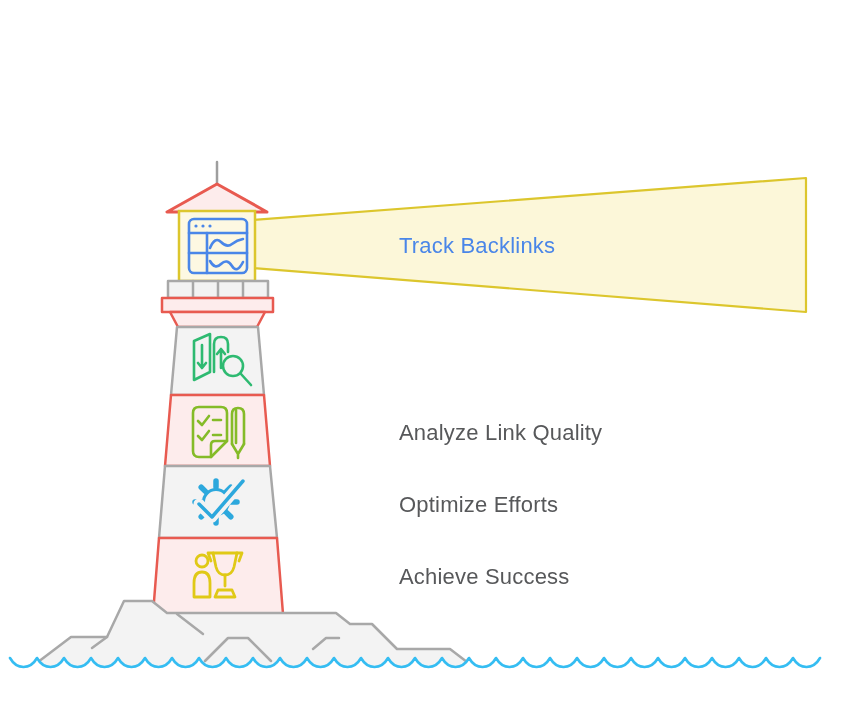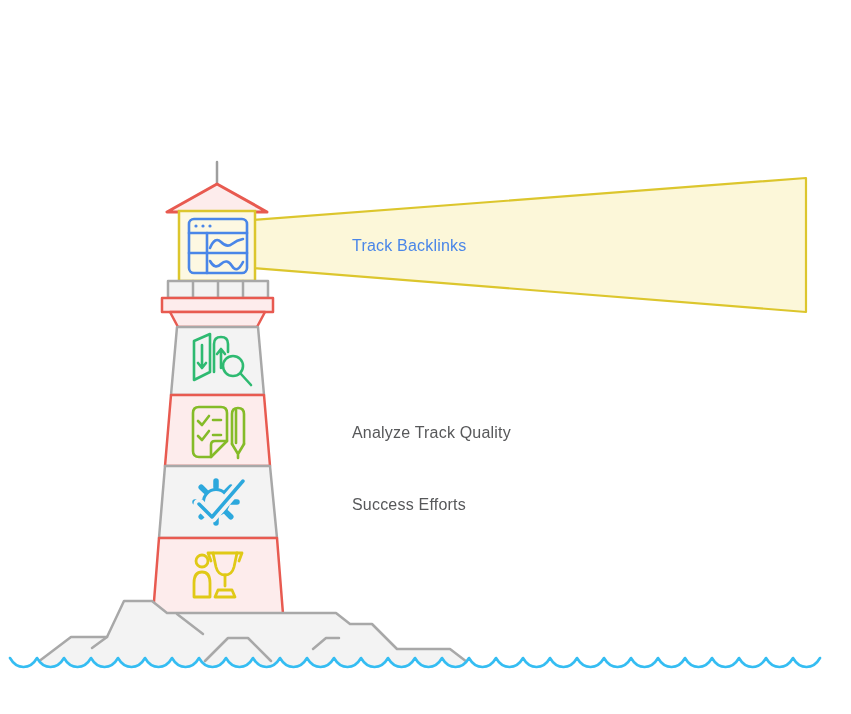--- a/index.html
+++ b/index.html
@@ -28,25 +28,26 @@
   .icon-green{stroke:var(--green-icon);fill:none;stroke-width:2.6;stroke-linecap:round;stroke-linejoin:round;}
   .icon-olive{stroke:var(--olive-icon);fill:none;stroke-width:2.6;stroke-linecap:round;stroke-linejoin:round;}
   .icon-sky{stroke:var(--sky-icon);fill:none;stroke-width:3;stroke-linecap:round;stroke-linejoin:round;}
   .icon-sky-teeth{stroke:var(--sky-icon);fill:none;stroke-width:5.5;stroke-linecap:round;}
   .icon-gold{stroke:var(--gold-icon);fill:none;stroke-width:2.8;stroke-linecap:round;stroke-linejoin:round;}
   .mask-stroke{stroke:var(--gray-fill);fill:none;stroke-width:11;stroke-linecap:round;stroke-linejoin:round;}
   
   .label{
     position:absolute;
     transform:translateY(-50%);
-    font-size:16px;
+    font-size:22px;
     line-height:1;
     color:var(--label-gray);
     white-space:nowrap;
     letter-spacing:.2px;
+    margin-left:47px;
   }
   .label--blue{color:var(--label-blue);}
 </style>
 </head>
 <body>
 
 <div class="canvas">
 
   <svg class="scene" width="851" height="714" viewBox="0 0 851 714">
 
@@ -126,15 +127,16 @@
       <path class="gray-line" d="M 177,614 L 203,634"></path>
       <path class="gray-line" d="M 205,661 L 228,638 L 248,638 L 271,661"></path>
       <path class="gray-line" d="M 313,649 L 326,638 L 339,638"></path>
     </g>
 
     <path class="water-mask" d="M 10 658 c 4 7 8.5 9 13.5 9 c 5 0 9.5 -2 13.5 -9 c 4 7 8.5 9 13.5 9 c 5 0 9.5 -2 13.5 -9 c 4 7 8.5 9 13.5 9 c 5 0 9.5 -2 13.5 -9 c 4 7 8.5 9 13.5 9 c 5 0 9.5 -2 13.5 -9 c 4 7 8.5 9 13.5 9 c 5 0 9.5 -2 13.5 -9 c 4 7 8.5 9 13.5 9 c 5 0 9.5 -2 13.5 -9 c 4 7 8.5 9 13.5 9 c 5 0 9.5 -2 13.5 -9 c 4 7 8.5 9 13.5 9 c 5 0 9.5 -2 13.5 -9 c 4 7 8.5 9 13.5 9 c 5 0 9.5 -2 13.5 -9 c 4 7 8.5 9 13.5 9 c 5 0 9.5 -2 13.5 -9 c 4 7 8.5 9 13.5 9 c 5 0 9.5 -2 13.5 -9 c 4 7 8.5 9 13.5 9 c 5 0 9.5 -2 13.5 -9 c 4 7 8.5 9 13.5 9 c 5 0 9.5 -2 13.5 -9 c 4 7 8.5 9 13.5 9 c 5 0 9.5 -2 13.5 -9 c 4 7 8.5 9 13.5 9 c 5 0 9.5 -2 13.5 -9 c 4 7 8.5 9 13.5 9 c 5 0 9.5 -2 13.5 -9 c 4 7 8.5 9 13.5 9 c 5 0 9.5 -2 13.5 -9 c 4 7 8.5 9 13.5 9 c 5 0 9.5 -2 13.5 -9 c 4 7 8.5 9 13.5 9 c 5 0 9.5 -2 13.5 -9 c 4 7 8.5 9 13.5 9 c 5 0 9.5 -2 13.5 -9 c 4 7 8.5 9 13.5 9 c 5 0 9.5 -2 13.5 -9 c 4 7 8.5 9 13.5 9 c 5 0 9.5 -2 13.5 -9 c 4 7 8.5 9 13.5 9 c 5 0 9.5 -2 13.5 -9 c 4 7 8.5 9 13.5 9 c 5 0 9.5 -2 13.5 -9 c 4 7 8.5 9 13.5 9 c 5 0 9.5 -2 13.5 -9 c 4 7 8.5 9 13.5 9 c 5 0 9.5 -2 13.5 -9 c 4 7 8.5 9 13.5 9 c 5 0 9.5 -2 13.5 -9 c 4 7 8.5 9 13.5 9 c 5 0 9.5 -2 13.5 -9 c 4 7 8.5 9 13.5 9 c 5 0 9.5 -2 13.5 -9 c 4 7 8.5 9 13.5 9 c 5 0 9.5 -2 13.5 -9 L 820 714 L 10 714 Z"></path>
     <path class="wave" d="M 10 658 c 4 7 8.5 9 13.5 9 c 5 0 9.5 -2 13.5 -9 c 4 7 8.5 9 13.5 9 c 5 0 9.5 -2 13.5 -9 c 4 7 8.5 9 13.5 9 c 5 0 9.5 -2 13.5 -9 c 4 7 8.5 9 13.5 9 c 5 0 9.5 -2 13.5 -9 c 4 7 8.5 9 13.5 9 c 5 0 9.5 -2 13.5 -9 c 4 7 8.5 9 13.5 9 c 5 0 9.5 -2 13.5 -9 c 4 7 8.5 9 13.5 9 c 5 0 9.5 -2 13.5 -9 c 4 7 8.5 9 13.5 9 c 5 0 9.5 -2 13.5 -9 c 4 7 8.5 9 13.5 9 c 5 0 9.5 -2 13.5 -9 c 4 7 8.5 9 13.5 9 c 5 0 9.5 -2 13.5 -9 c 4 7 8.5 9 13.5 9 c 5 0 9.5 -2 13.5 -9 c 4 7 8.5 9 13.5 9 c 5 0 9.5 -2 13.5 -9 c 4 7 8.5 9 13.5 9 c 5 0 9.5 -2 13.5 -9 c 4 7 8.5 9 13.5 9 c 5 0 9.5 -2 13.5 -9 c 4 7 8.5 9 13.5 9 c 5 0 9.5 -2 13.5 -9 c 4 7 8.5 9 13.5 9 c 5 0 9.5 -2 13.5 -9 c 4 7 8.5 9 13.5 9 c 5 0 9.5 -2 13.5 -9 c 4 7 8.5 9 13.5 9 c 5 0 9.5 -2 13.5 -9 c 4 7 8.5 9 13.5 9 c 5 0 9.5 -2 13.5 -9 c 4 7 8.5 9 13.5 9 c 5 0 9.5 -2 13.5 -9 c 4 7 8.5 9 13.5 9 c 5 0 9.5 -2 13.5 -9 c 4 7 8.5 9 13.5 9 c 5 0 9.5 -2 13.5 -9 c 4 7 8.5 9 13.5 9 c 5 0 9.5 -2 13.5 -9 c 4 7 8.5 9 13.5 9 c 5 0 9.5 -2 13.5 -9 c 4 7 8.5 9 13.5 9 c 5 0 9.5 -2 13.5 -9 c 4 7 8.5 9 13.5 9 c 5 0 9.5 -2 13.5 -9 c 4 7 8.5 9 13.5 9 c 5 0 9.5 -2 13.5 -9 c 4 7 8.5 9 13.5 9 c 5 0 9.5 -2 13.5 -9 c 4 7 8.5 9 13.5 9 c 5 0 9.5 -2 13.5 -9 c 4 7 8.5 9 13.5 9 c 5 0 9.5 -2 13.5 -9"></path>
   </svg>
 
   <div class="label label--blue" style="left:352px;top:246px">Track Backlinks</div>
-  <div class="label" style="left:352px;top:433px">Analyze Track Quality</div>
-  <div class="label" style="left:352px;top:505px">Success Efforts</div>
+  <div class="label" style="left:352px;top:433px">Analyze Link Quality</div>
+  <div class="label" style="left:352px;top:505px">Optimize Efforts</div>
+  <div class="label" style="left:352px;top:577px">Achieve Success</div>
 </div>
 
 </body></html>

